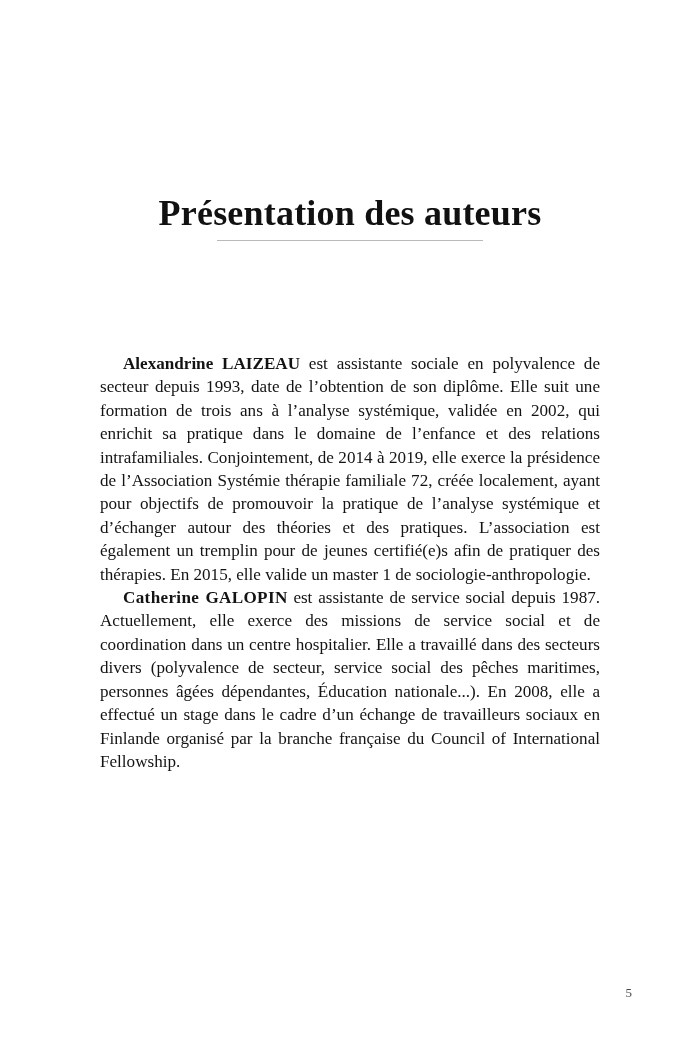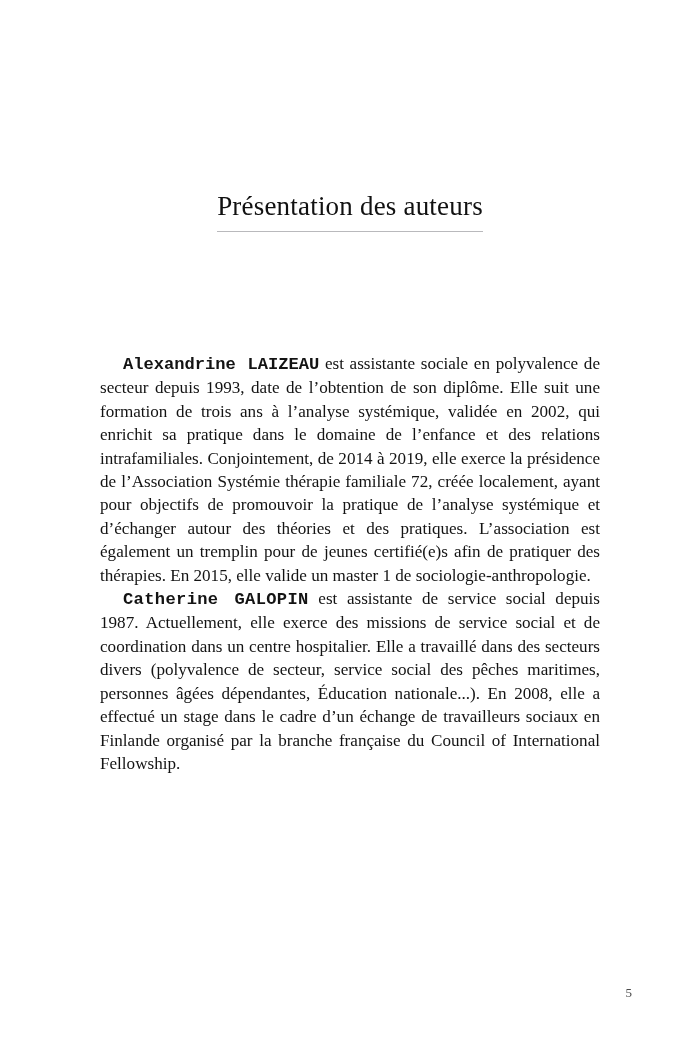--- a/index.html
+++ b/index.html
@@ -27,26 +27,26 @@
   
   .title-block {
     position: absolute;
     top: 186px;
     left: 100px;
     width: 500px;
     text-align: center;
   }
   .page-title {
     font-family: "Liberation Serif", "DejaVu Serif", serif;
-    font-size: 27px;
-    font-weight: 400;
+    font-size: 36px;
+    font-weight: 700;
     line-height: 32px;
     letter-spacing: 0.2px;
     color: #111111;
-    margin: 4px;
+    margin: 11px;
     white-space: nowrap;
   }
   .title-rule {
     width: 266px;
     height: 1px;
     background: #b9b9bc;
     margin: 9px auto 0 auto;
   }
 
   
@@ -62,21 +62,20 @@
     color: #131313;
     -webkit-font-smoothing: antialiased;
   }
   .body-text p {
     margin: 0;
     text-indent: 23px;
     hyphens: manual;
   }
   .person-name {
     font-weight: 700;
-    font-family: Liberation Mono, monospace;
   }
   .person-name.spaced {
     letter-spacing: 0.35px;
   }
 
   
   .folio {
     position: absolute;
     top: 985px;
     left: 100px;

